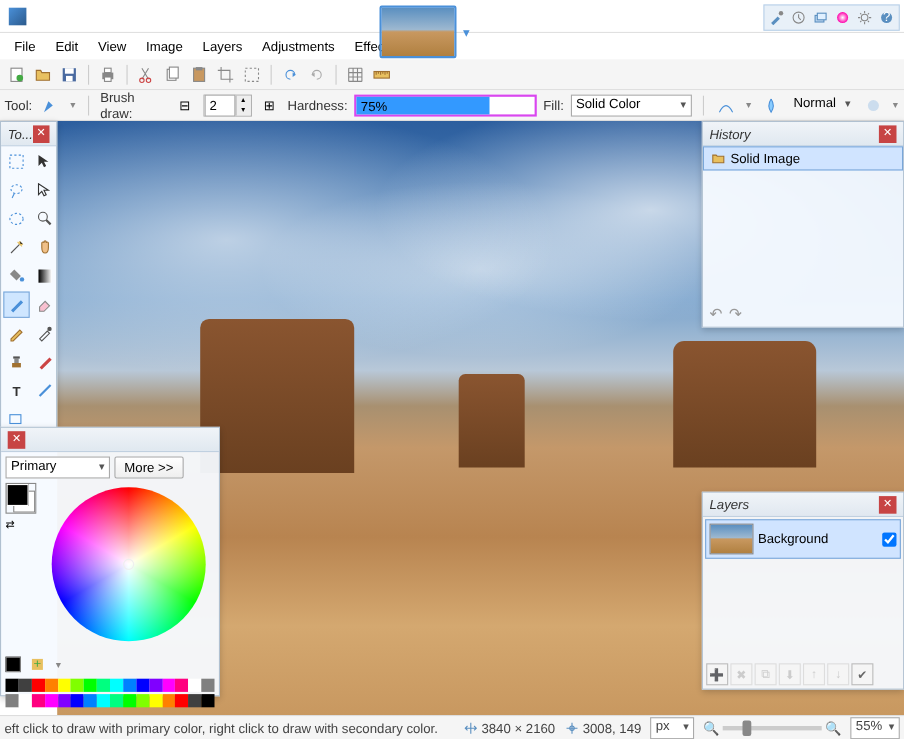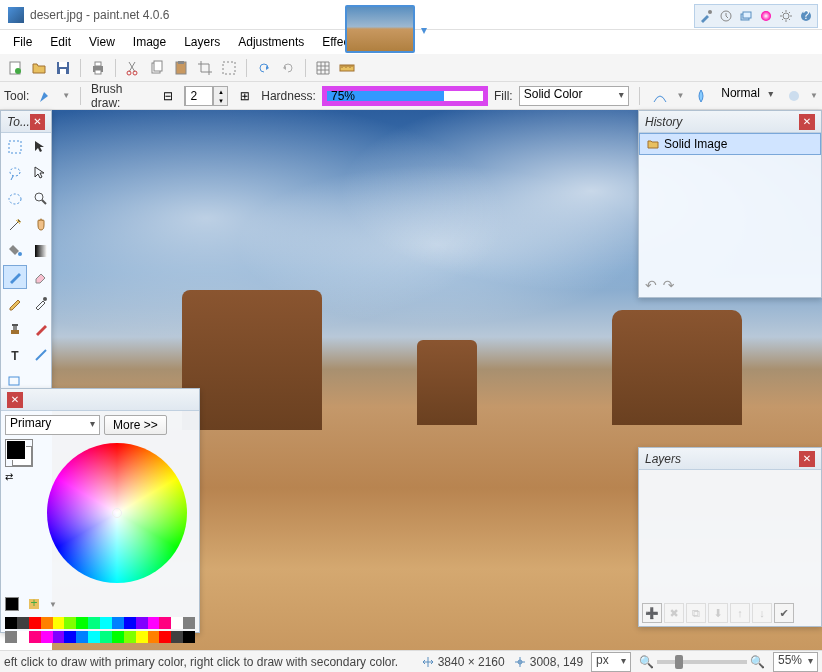--- a/index.html
+++ b/index.html
@@ -27,21 +27,21 @@
   .tsep { width: 1px; height: 18px; background: #ccc; margin: 0 4px; }
   
   
   .optbar { height: 28px; background: #f5f5f5; border-bottom: 1px solid #ddd; display: flex; align-items: center; gap: 6px; padding: 0 4px; }
   .optbar label { color: #333; }
   .optbar input[type=text] { border: 1px solid #aaa; height: 20px; padding: 0 4px; }
   .spinner { display: flex; align-items: center; border: 1px solid #aaa; height: 20px; }
   .spinner input { border: none; width: 28px; text-align: left; padding: 0 4px; height: 18px; }
   .spinner .spbtn { width: 14px; height: 18px; background: #eee; border-left: 1px solid #aaa; display: flex; flex-direction: column; }
   .spinner .spbtn div { height: 9px; font-size: 7px; text-align: center; line-height: 9px; cursor: pointer; }
-  .slider-box { display: flex; align-items: center; border: 5px solid #d946ef; background: #fff; height: 20px; width: 175px; position: relative; }
+  .slider-box { display: flex; align-items: flex-end; border: 2px solid #d946ef; background: #fff; height: 20px; width: 175px; position: relative; }
   .slider-fill { position: absolute; left: 0; top: 0; bottom: 0; background: #3399ff; width: 75%; }
   .slider-text { position: relative; z-index: 1; padding: 0 4px; color: #000; }
   .sel { border: 1px solid #aaa; height: 20px; padding: 0 18px 0 4px; background: #fff; position: relative; cursor: pointer; }
   .sel::after { content: "▾"; position: absolute; right: 4px; top: 2px; font-size: 10px; color: #555; }
   
   
   .canvas-area { position: absolute; left: 0; right: 0; top: 110px; bottom: 22px; background: #fff; overflow: hidden; }
   .canvas-img { position: absolute; left: 52px; top: 0; right: 0; bottom: 0; background: linear-gradient(to bottom, #2c5e9e 0%, #4a7db5 15%, #7aa3cc 30%, #b8c8d8 42%, #a89070 48%, #c4986a 55%, #b88450 70%, #d4a870 85%, #c89860 100%); }
   .canvas-img::before { content: ""; position: absolute; inset: 0; background: radial-gradient(ellipse 300px 120px at 20% 20%, rgba(255,255,255,0.6), transparent), radial-gradient(ellipse 250px 100px at 70% 15%, rgba(255,255,255,0.7), transparent), radial-gradient(ellipse 200px 80px at 50% 25%, rgba(255,255,255,0.5), transparent); }
   .butte { position: absolute; background: linear-gradient(to bottom, #8a5530 0%, #6a4020 100%); }
@@ -95,21 +95,20 @@
   .zoom-slider .zt { position: absolute; left: 20%; top: -5px; width: 8px; height: 14px; background: #888; border-radius: 2px; }
   
   .btn { border: 1px solid #aaa; background: linear-gradient(#fff,#eee); padding: 2px 8px; cursor: pointer; border-radius: 2px; }
   svg { display: block; }
 </style>
 </head>
 <body>
 
 <div class="titlebar">
   <div class="icon"></div>
-  <div class="title">desert.jpg - paint.net 4.0.6</div>
   <div class="win-controls">
     <div class="win-btn">
         <svg width="10" height="10">
           <line x1="1" y1="5" x2="9" y2="5" stroke="#333"></line>
         </svg>
       </div>
     <div class="win-btn">
         <svg width="10" height="10">
           <rect x="1" y="1" width="8" height="8" fill="none" stroke="#333"></rect>
         </svg>
@@ -523,20 +522,25 @@
     <span>↶</span>
     <span>↷</span>
   </div>
 </div>
 
 <div class="panel layers-panel">
   <div class="panel-hd">
     <span class="pt">Layers</span>
     <span class="close-x">✕</span>
   </div>
+  <div class="layer-item">
+    <div class="layer-thumb"></div>
+    <span style="flex:1">Background</span>
+    <input type="checkbox" checked="" style="">
+  </div>
   <div class="layer-btns">
     <div class="lbtn">➕</div>
     <div class="lbtn dis">✖</div>
     <div class="lbtn dis">⧉</div>
     <div class="lbtn dis">⬇</div>
     <div class="lbtn dis">↑</div>
     <div class="lbtn dis">↓</div>
     <div class="lbtn">✔</div>
   </div>
 </div>

